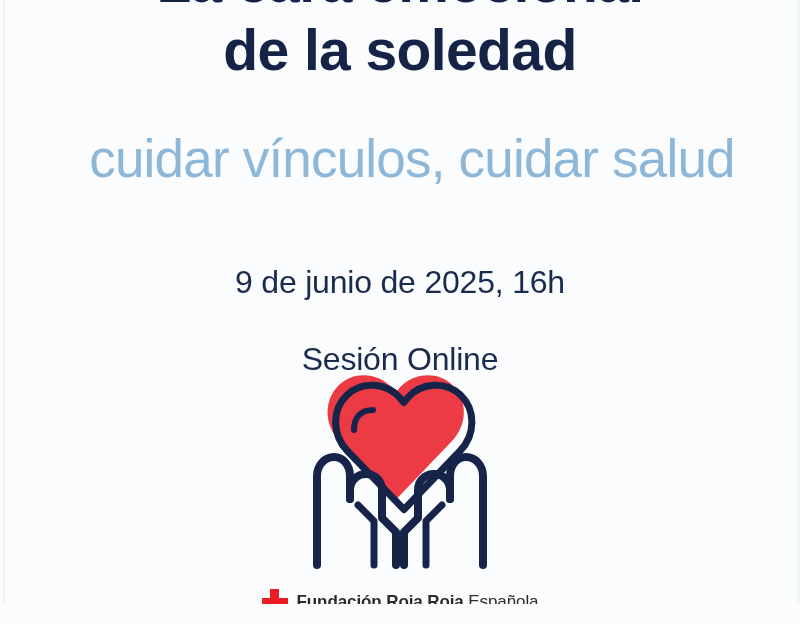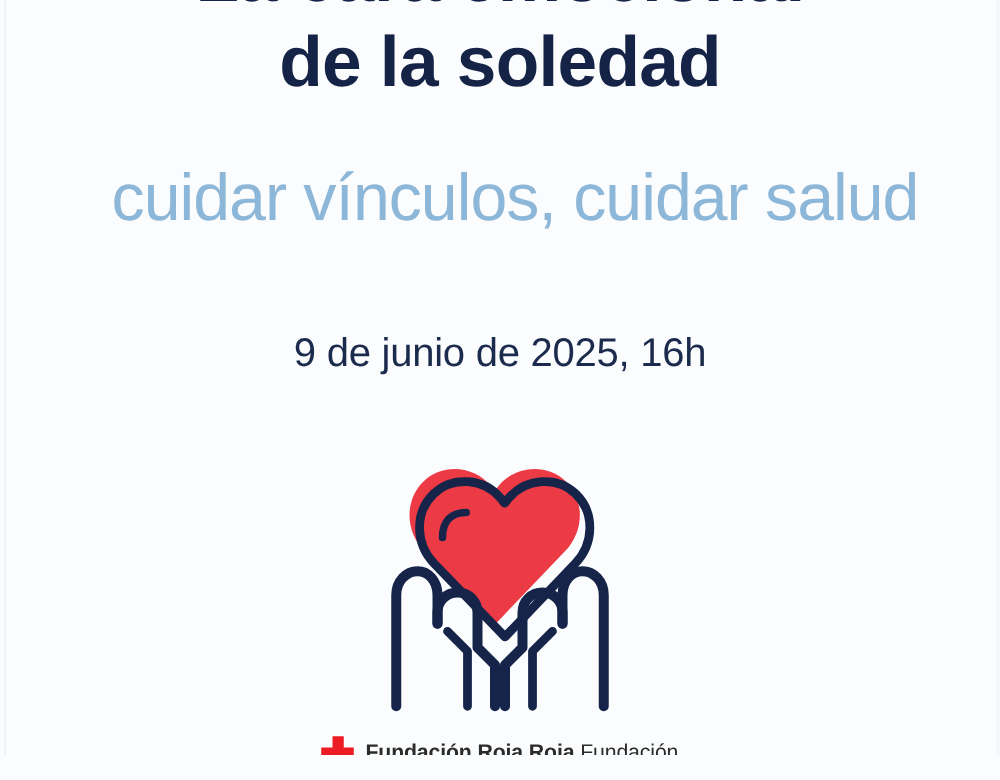--- a/index.html
+++ b/index.html
@@ -152,20 +152,21 @@
 
   <div class="headline">
     <span class="line">La cara emocional</span>
     <span class="line">de la soledad</span>
   </div>
 
   <div class="subtitle">cuidar vínculos, cuidar salud</div>
 
   <div class="event-info">
     <span class="line">9 de junio de 2025, 16h</span>
+    <span class="line">Sesión Online</span>
   </div>
 
   <div class="illustration">
     <svg viewBox="0 0 208 204" xmlns="http://www.w3.org/2000/svg">
 
       <path d="M96.5 20.5
                C 83 4.5, 58 2.5, 43 17
                C 27.5 32, 28 57, 43.5 73
                L 100 131.5
                L 156 73
@@ -216,16 +217,16 @@
 
       <path d="M146 137 L 130 153 L 130 197" fill="none" stroke="#16244a" stroke-width="7" stroke-linecap="round" stroke-linejoin="round"></path>
     </svg>
   </div>
 
   <div class="footer-logo">
     <span class="cross-icon">
       <span class="bar-h"></span>
       <span class="bar-v"></span>
     </span>
-    <span class="logo-text"><span class="strong">Fundación Roja Roja</span> <span class="light">Fundación</span></span>
+    <span class="logo-text"><span class="strong">Fundación Roja Roja</span> <span class="light">Española</span></span>
   </div>
 
 </div>
 
 </body></html>

